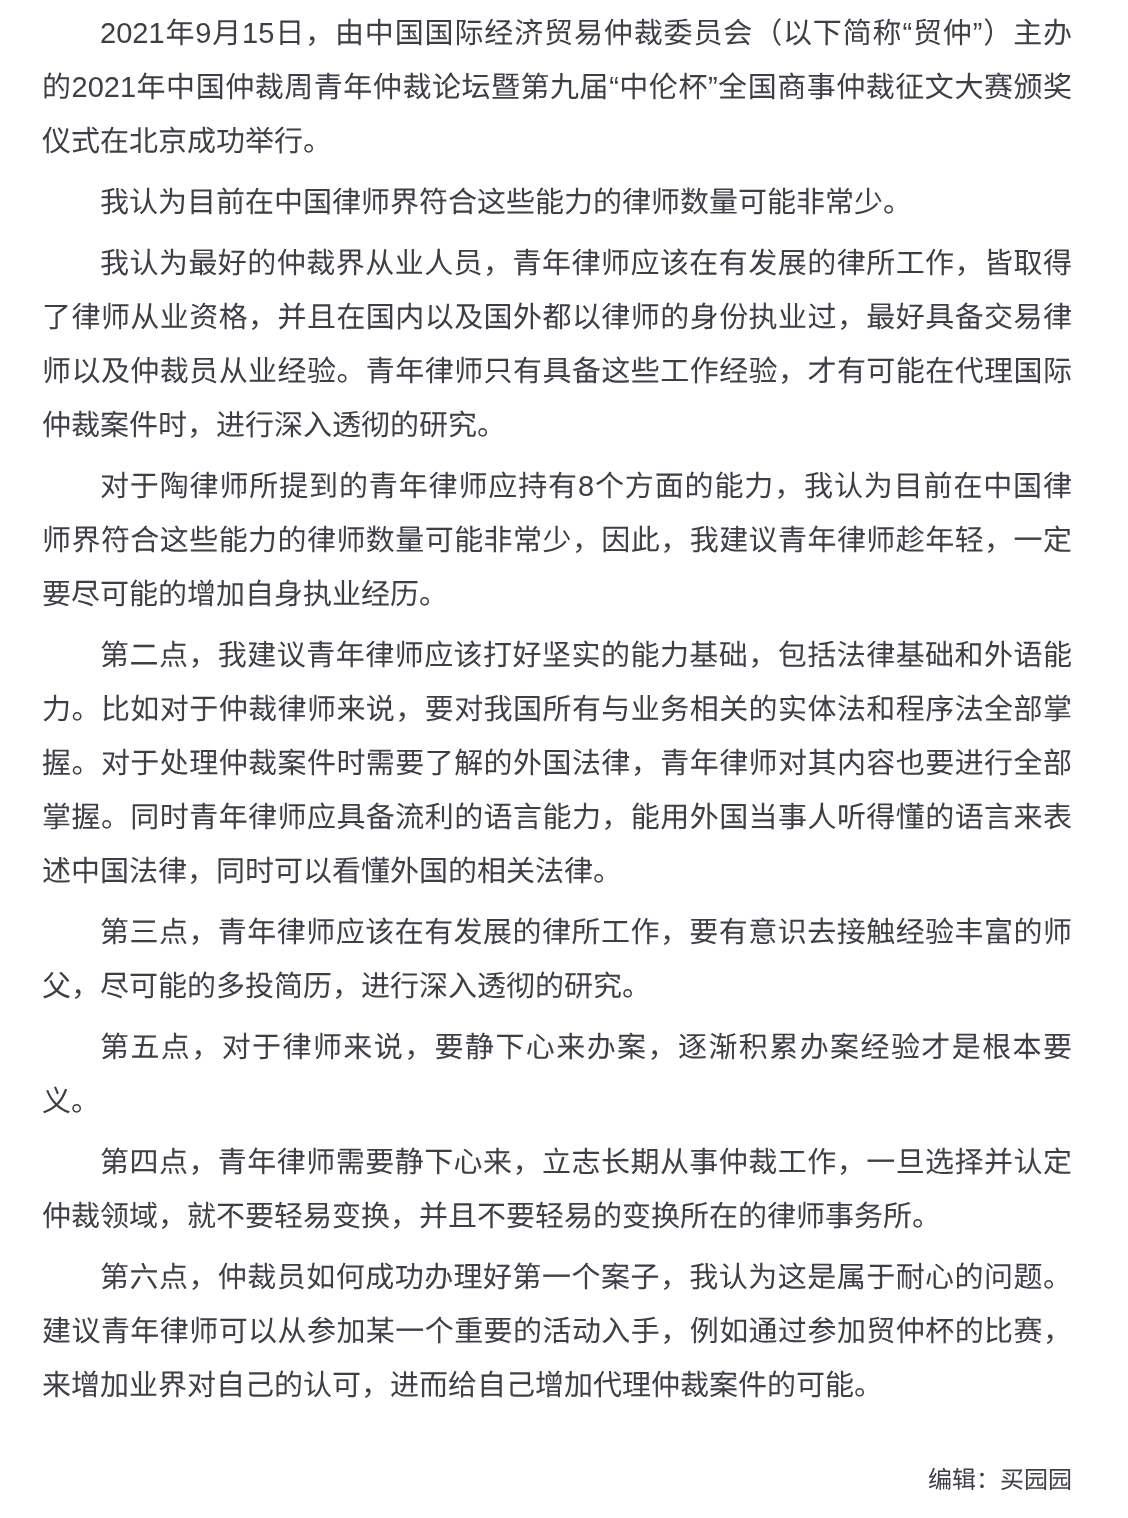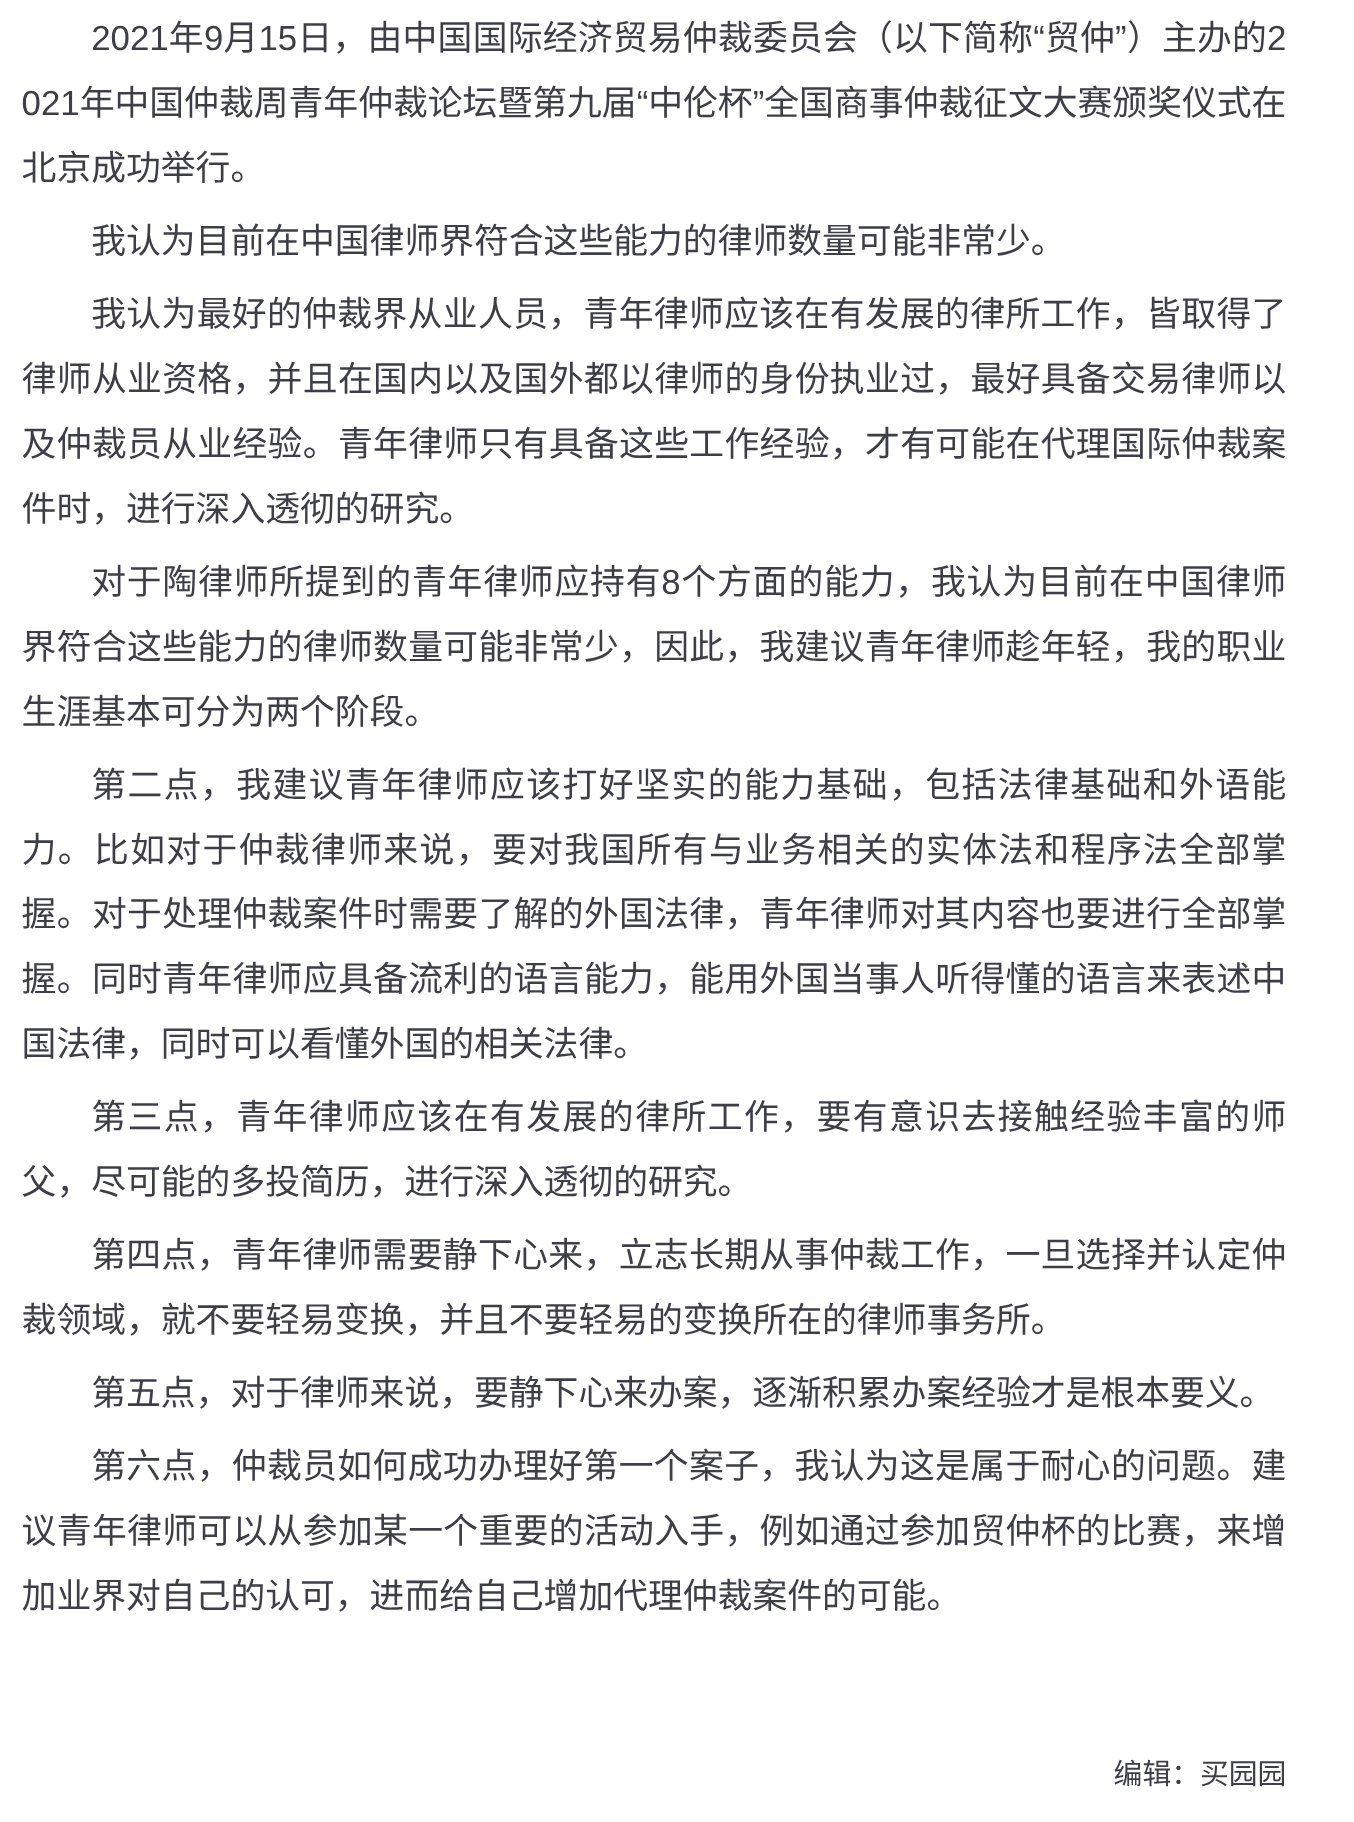--- a/index.html
+++ b/index.html
@@ -14,21 +14,21 @@
     overflow: hidden;
     font-family: "Liberation Sans", "DejaVu Sans", sans-serif;
   }
 
   #article-page {
     position: relative;
     width: 1102px;
     height: 1518px;
     background: #ffffff;
     box-sizing: border-box;
-    padding: 0px 30px 0px 18px;
+    padding: 0px 30px 0px 42px;
   }
 
   #article-body {
     padding-top: 6px;
   }
 
   .para {
     margin: 0 0 0 0;
     padding: 0;
     color: #3e3e47;
@@ -64,25 +64,25 @@
 </style>
 </head>
 <body>
 
 <div id="article-page">
 
   <div id="article-body">
     <p class="para">2021年9月15日，由中国国际经济贸易仲裁委员会（以下简称“贸仲”）主办的2021年中国仲裁周青年仲裁论坛暨第九届“中伦杯”全国商事仲裁征文大赛颁奖仪式在北京成功举行。</p>
     <p class="para">我认为目前在中国律师界符合这些能力的律师数量可能非常少。</p>
     <p class="para">我认为最好的仲裁界从业人员，青年律师应该在有发展的律所工作，皆取得了律师从业资格，并且在国内以及国外都以律师的身份执业过，最好具备交易律师以及仲裁员从业经验。青年律师只有具备这些工作经验，才有可能在代理国际仲裁案件时，进行深入透彻的研究。</p>
-    <p class="para">对于陶律师所提到的青年律师应持有8个方面的能力，我认为目前在中国律师界符合这些能力的律师数量可能非常少，因此，我建议青年律师趁年轻，我的职业生涯基本可分为两个阶段。</p>
+    <p class="para">对于陶律师所提到的青年律师应持有8个方面的能力，我认为目前在中国律师界符合这些能力的律师数量可能非常少，因此，我建议青年律师趁年轻，一定要尽可能的增加自身执业经历。</p>
     <p class="para">第二点，我建议青年律师应该打好坚实的能力基础，包括法律基础和外语能力。比如对于仲裁律师来说，要对我国所有与业务相关的实体法和程序法全部掌握。对于处理仲裁案件时需要了解的外国法律，青年律师对其内容也要进行全部掌握。同时青年律师应具备流利的语言能力，能用外国当事人听得懂的语言来表述中国法律，同时可以看懂外国的相关法律。</p>
     <p class="para">第三点，青年律师应该在有发展的律所工作，要有意识去接触经验丰富的师父，尽可能的多投简历，进行深入透彻的研究。</p>
+    <p class="para">第五点，对于律师来说，要静下心来办案，逐渐积累办案经验才是根本要义。</p>
     <p class="para">第四点，青年律师需要静下心来，立志长期从事仲裁工作，一旦选择并认定仲裁领域，就不要轻易变换，并且不要轻易的变换所在的律师事务所。</p>
-    <p class="para">第五点，对于律师来说，要静下心来办案，逐渐积累办案经验才是根本要义。</p>
     <p class="para">第六点，仲裁员如何成功办理好第一个案子，我认为这是属于耐心的问题。建议青年律师可以从参加某一个重要的活动入手，例如通过参加贸仲杯的比赛，来增加业界对自己的认可，进而给自己增加代理仲裁案件的可能。</p>
   </div>
 
   <div id="article-footer">
     <div class="footer-credit">编辑：买园园</div>
   </div>
 
 </div>
 
 </body></html>

